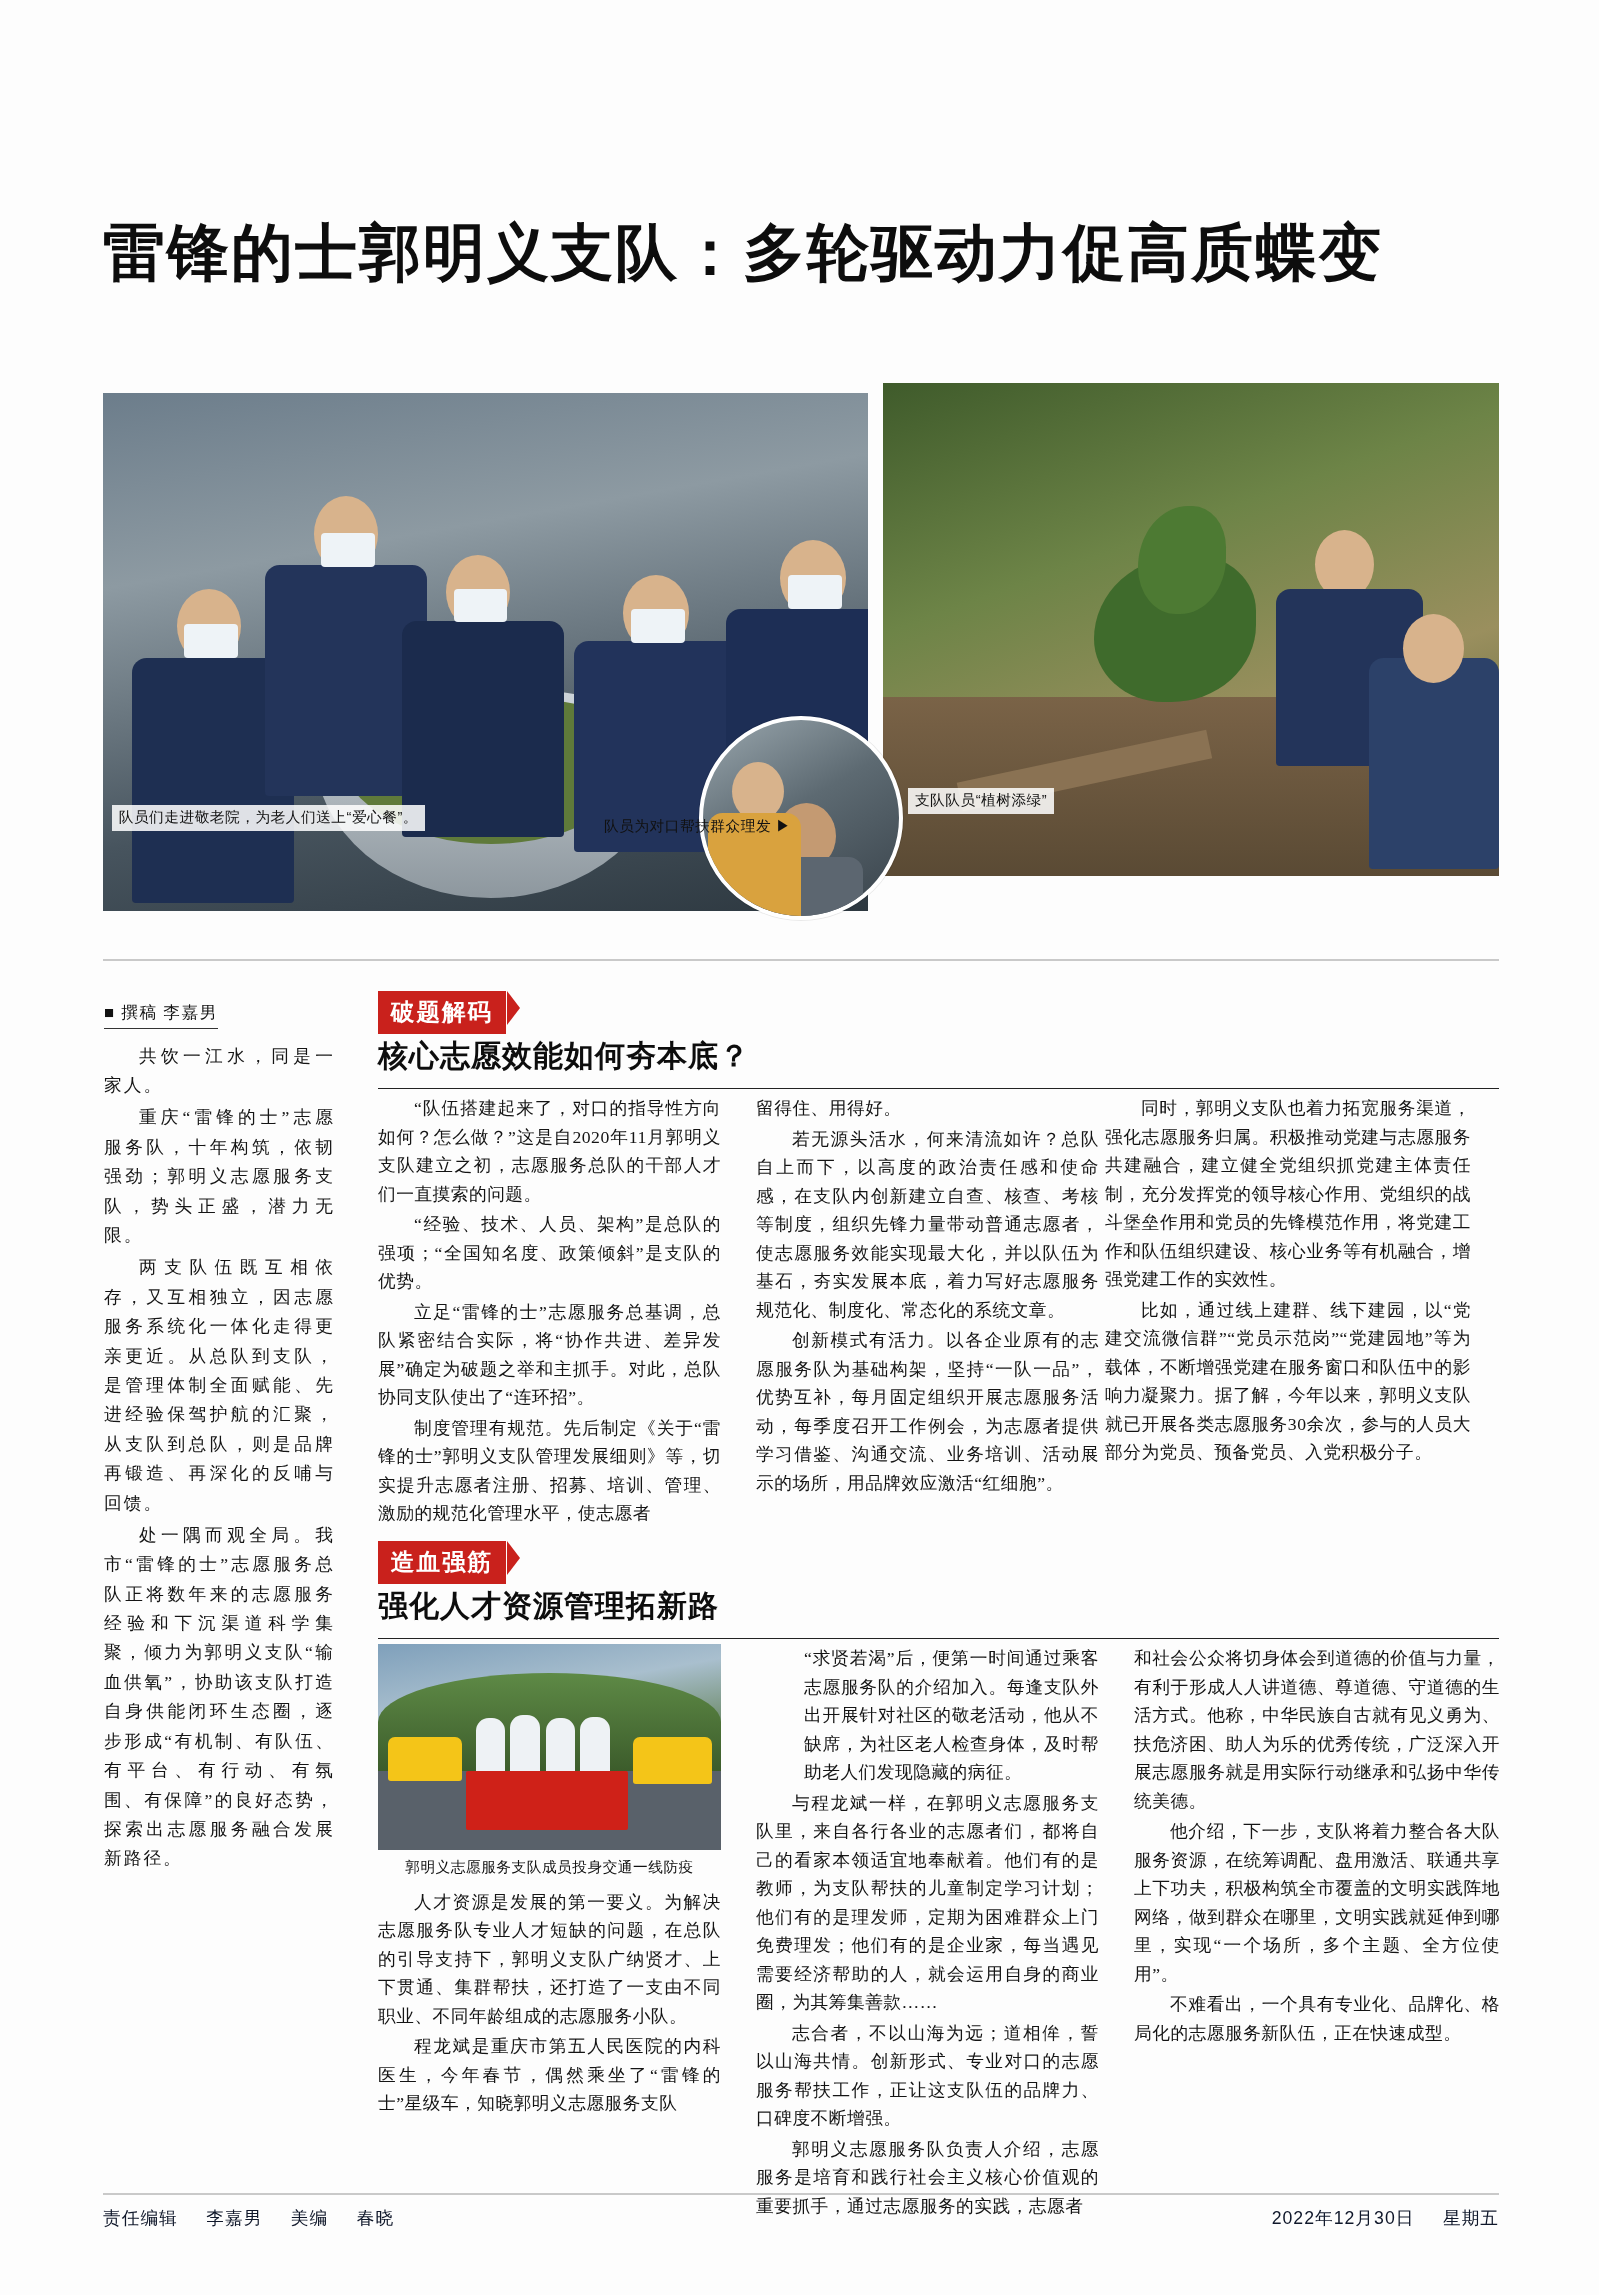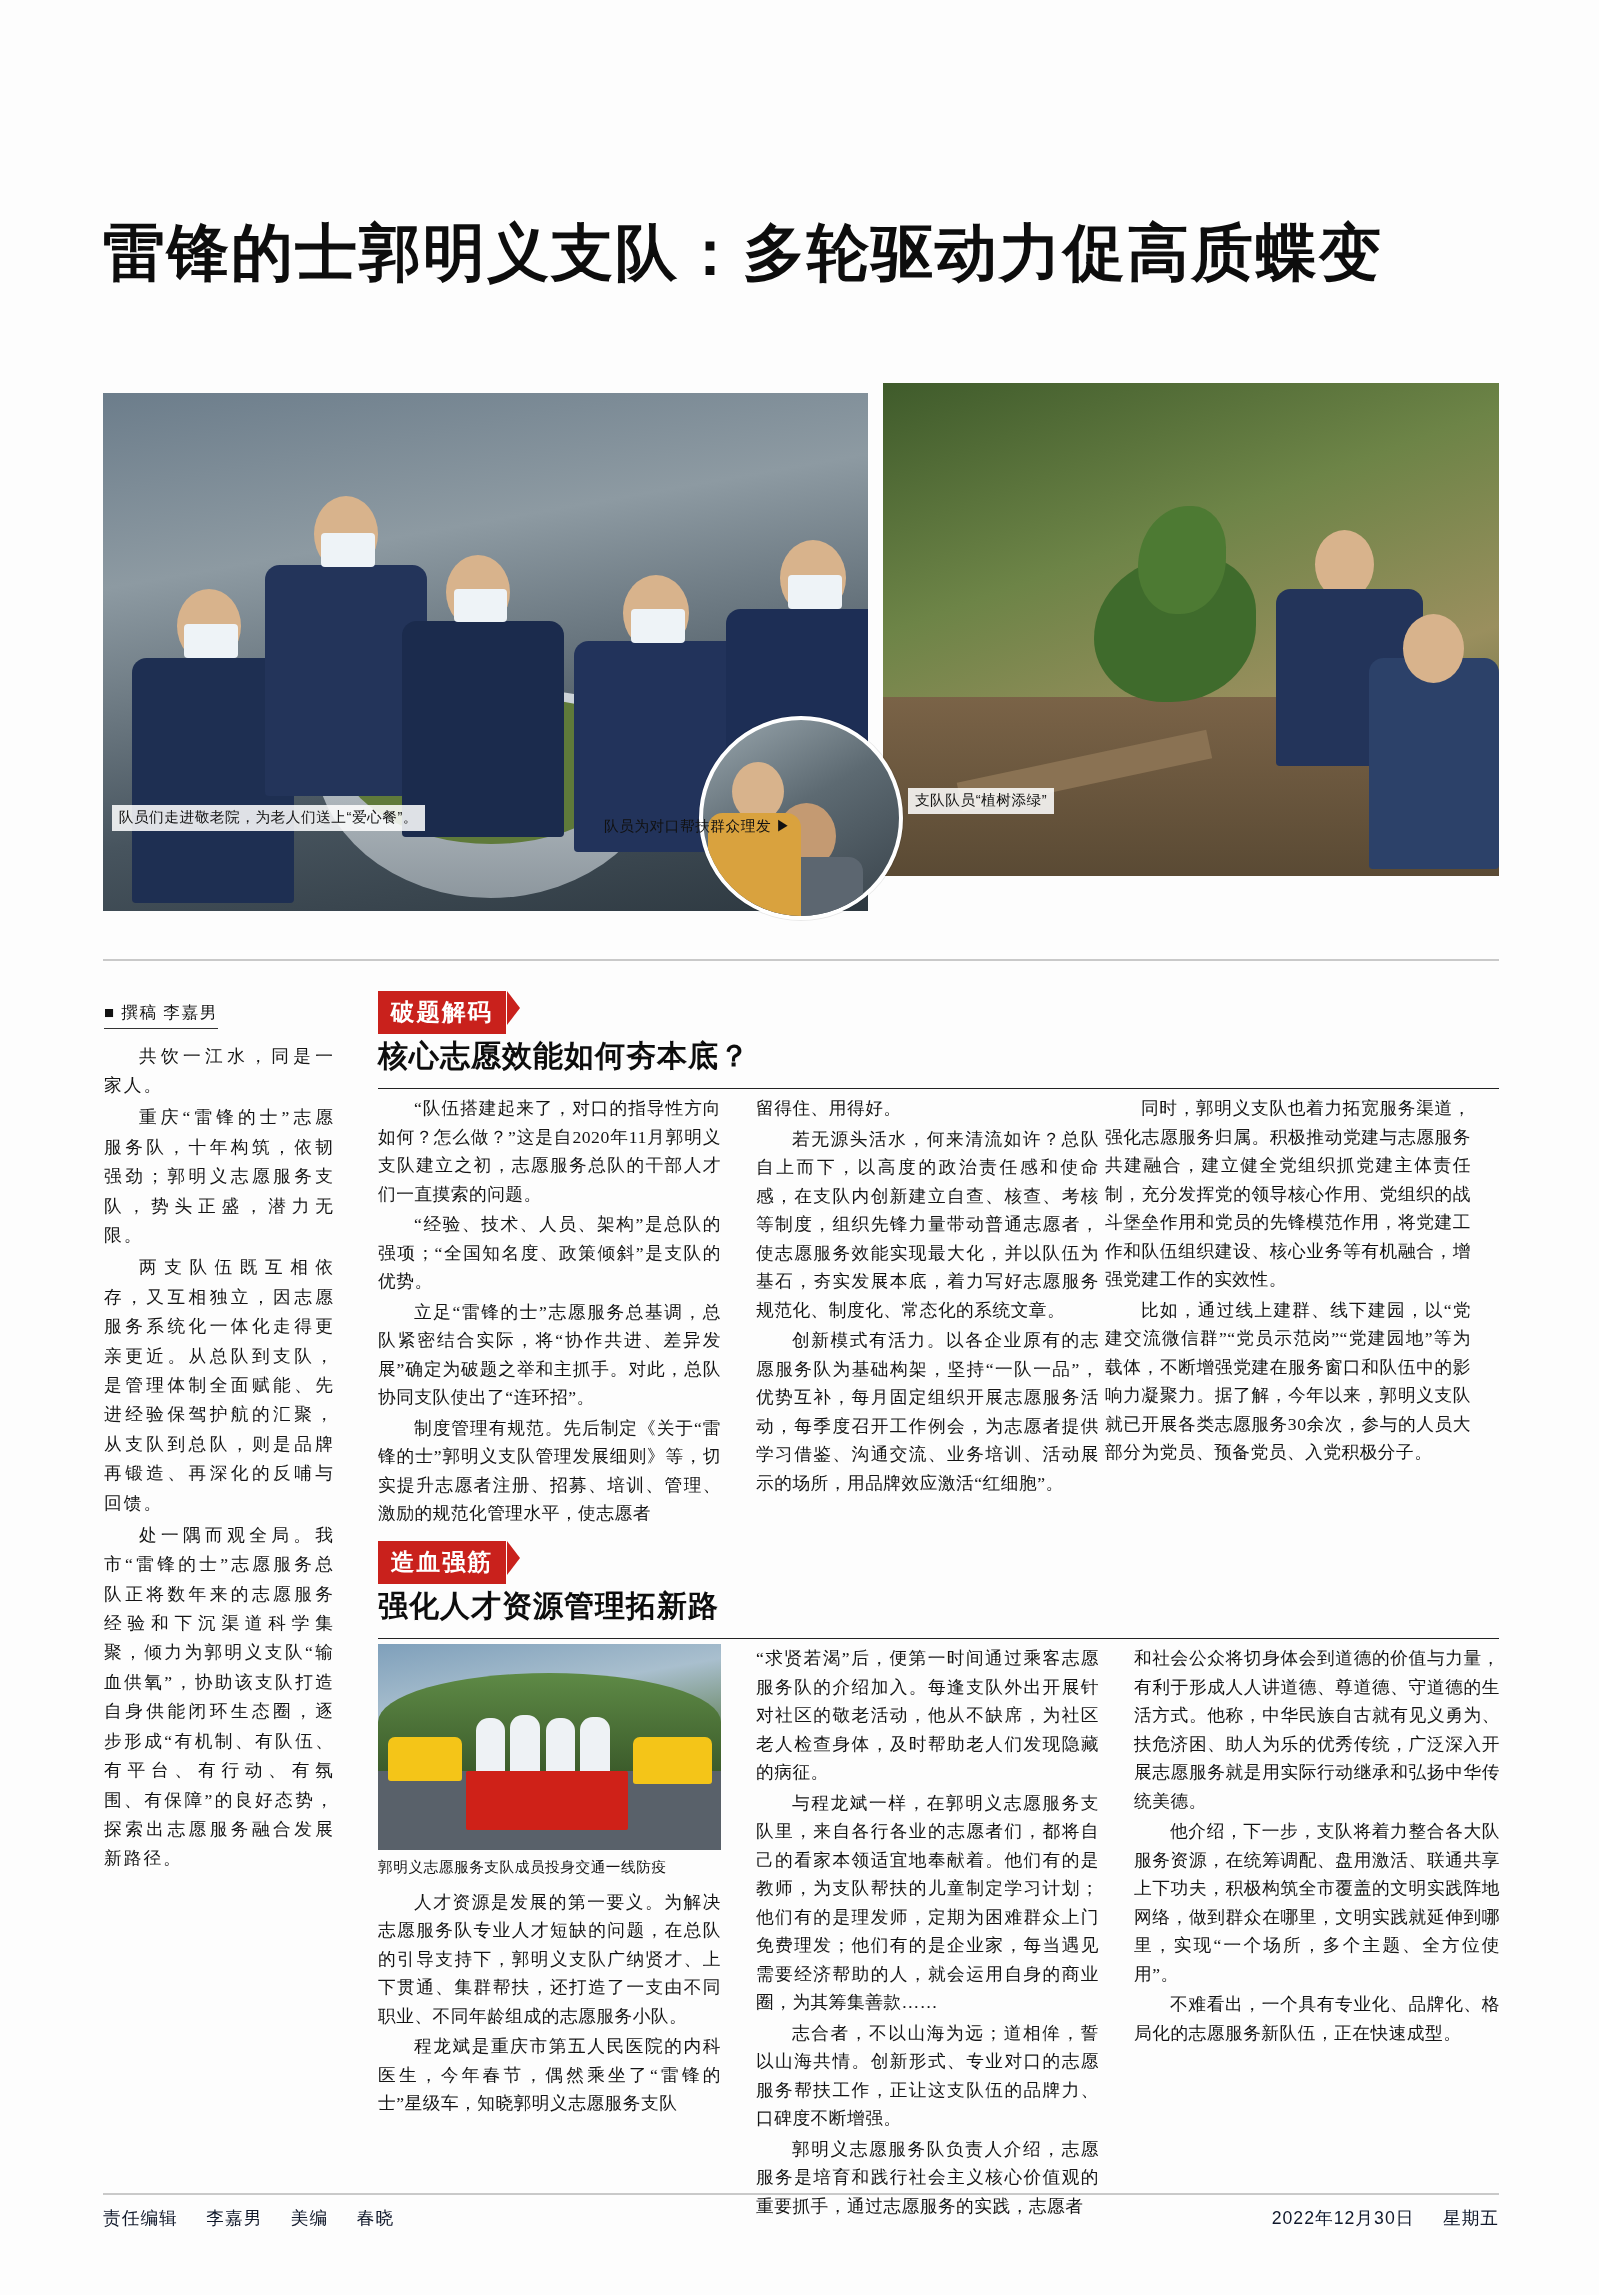--- a/index.html
+++ b/index.html
@@ -225,21 +225,21 @@
     background: linear-gradient(170deg,#7fa0bb 0%, #a9bfce 28%, #5e7d4f 60%, #32465c 100%);
     margin-bottom: 7.9px;
     position: relative;
     overflow: hidden;
   }
   .photo-sm-cap {
     font-family: "Liberation Sans", sans-serif;
     font-size: 14.7px;
     letter-spacing: 0.5px;
     color: #111;
-    text-align: left;
+    text-align: center;
     margin-bottom: 10.8px;
   }
 
   
   .rule-bot {
     position: absolute;
     left: 103px; top: 2193px;
     width: 1396px; height: 1.5px;
     background: #c9c9c9;
   }
@@ -377,21 +377,21 @@
       <div class="banner-red" style="left:88px; top:127px; width:162px; height:59px;"></div>
     </div>
     <div class="photo-sm-cap">郭明义志愿服务支队成员投身交通一线防疫</div>
     <div class="body-text">
       <p>人才资源是发展的第一要义。为解决志愿服务队专业人才短缺的问题，在总队的引导支持下，郭明义支队广纳贤才、上下贯通、集群帮扶，还打造了一支由不同职业、不同年龄组成的志愿服务小队。</p>
       <p>程龙斌是重庆市第五人民医院的内科医生，今年春节，偶然乘坐了“雷锋的士”星级车，知晓郭明义志愿服务支队</p>
     </div>
   </div>
 
   <div class="sec2-c2 body-text">
-    <p style="text-indent:0;">“求贤若渴”后，便第一时间通过乘客志愿服务队的介绍加入。每逢支队外出开展针对社区的敬老活动，他从不缺席，为社区老人检查身体，及时帮助老人们发现隐藏的病征。</p>
+    <p style="text-indent:0;margin-left:48px;">“求贤若渴”后，便第一时间通过乘客志愿服务队的介绍加入。每逢支队外出开展针对社区的敬老活动，他从不缺席，为社区老人检查身体，及时帮助老人们发现隐藏的病征。</p>
     <p>与程龙斌一样，在郭明义志愿服务支队里，来自各行各业的志愿者们，都将自己的看家本领适宜地奉献着。他们有的是教师，为支队帮扶的儿童制定学习计划；他们有的是理发师，定期为困难群众上门免费理发；他们有的是企业家，每当遇见需要经济帮助的人，就会运用自身的商业圈，为其筹集善款……</p>
     <p>志合者，不以山海为远；道相侔，誓以山海共情。创新形式、专业对口的志愿服务帮扶工作，正让这支队伍的品牌力、口碑度不断增强。</p>
     <p>郭明义志愿服务队负责人介绍，志愿服务是培育和践行社会主义核心价值观的重要抓手，通过志愿服务的实践，志愿者</p>
   </div>
 
   <div class="sec2-c3 body-text">
     <p style="text-indent:0;">和社会公众将切身体会到道德的价值与力量，有利于形成人人讲道德、尊道德、守道德的生活方式。他称，中华民族自古就有见义勇为、扶危济困、助人为乐的优秀传统，广泛深入开展志愿服务就是用实际行动继承和弘扬中华传统美德。</p>
     <p>他介绍，下一步，支队将着力整合各大队服务资源，在统筹调配、盘用激活、联通共享上下功夫，积极构筑全市覆盖的文明实践阵地网络，做到群众在哪里，文明实践就延伸到哪里，实现“一个场所，多个主题、全方位使用”。</p>
     <p>不难看出，一个具有专业化、品牌化、格局化的志愿服务新队伍，正在快速成型。</p>
   </div>

